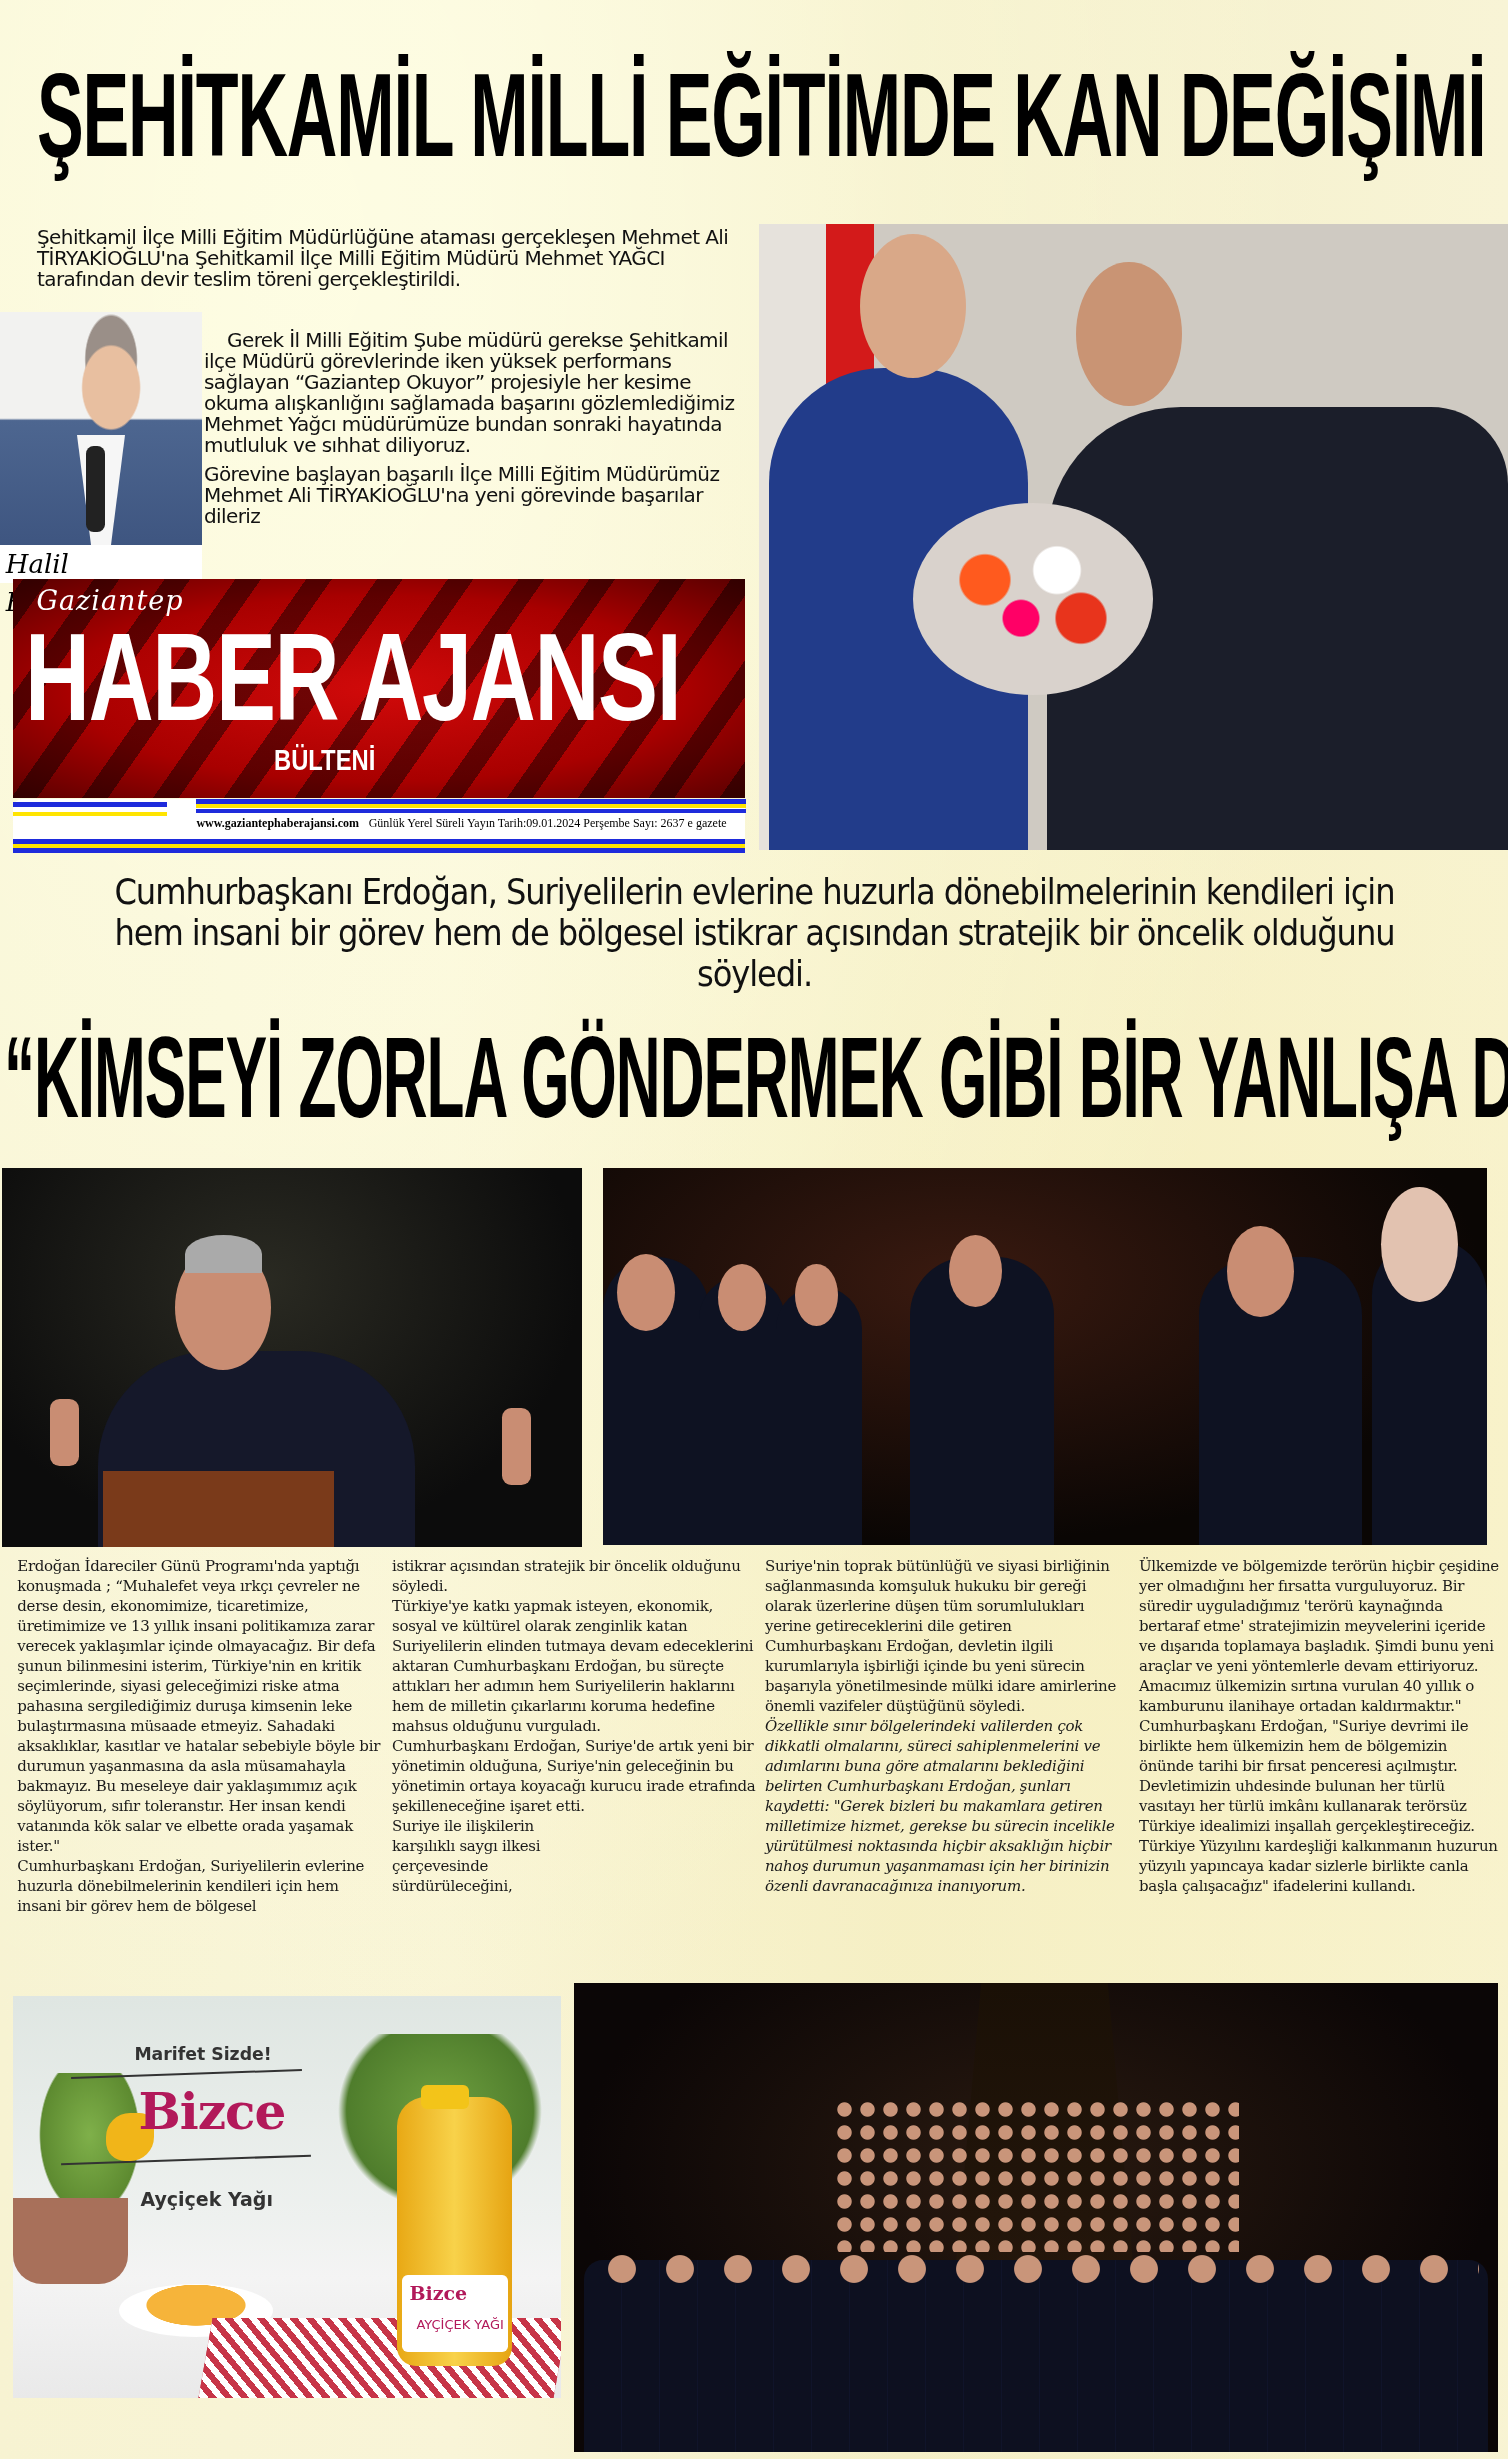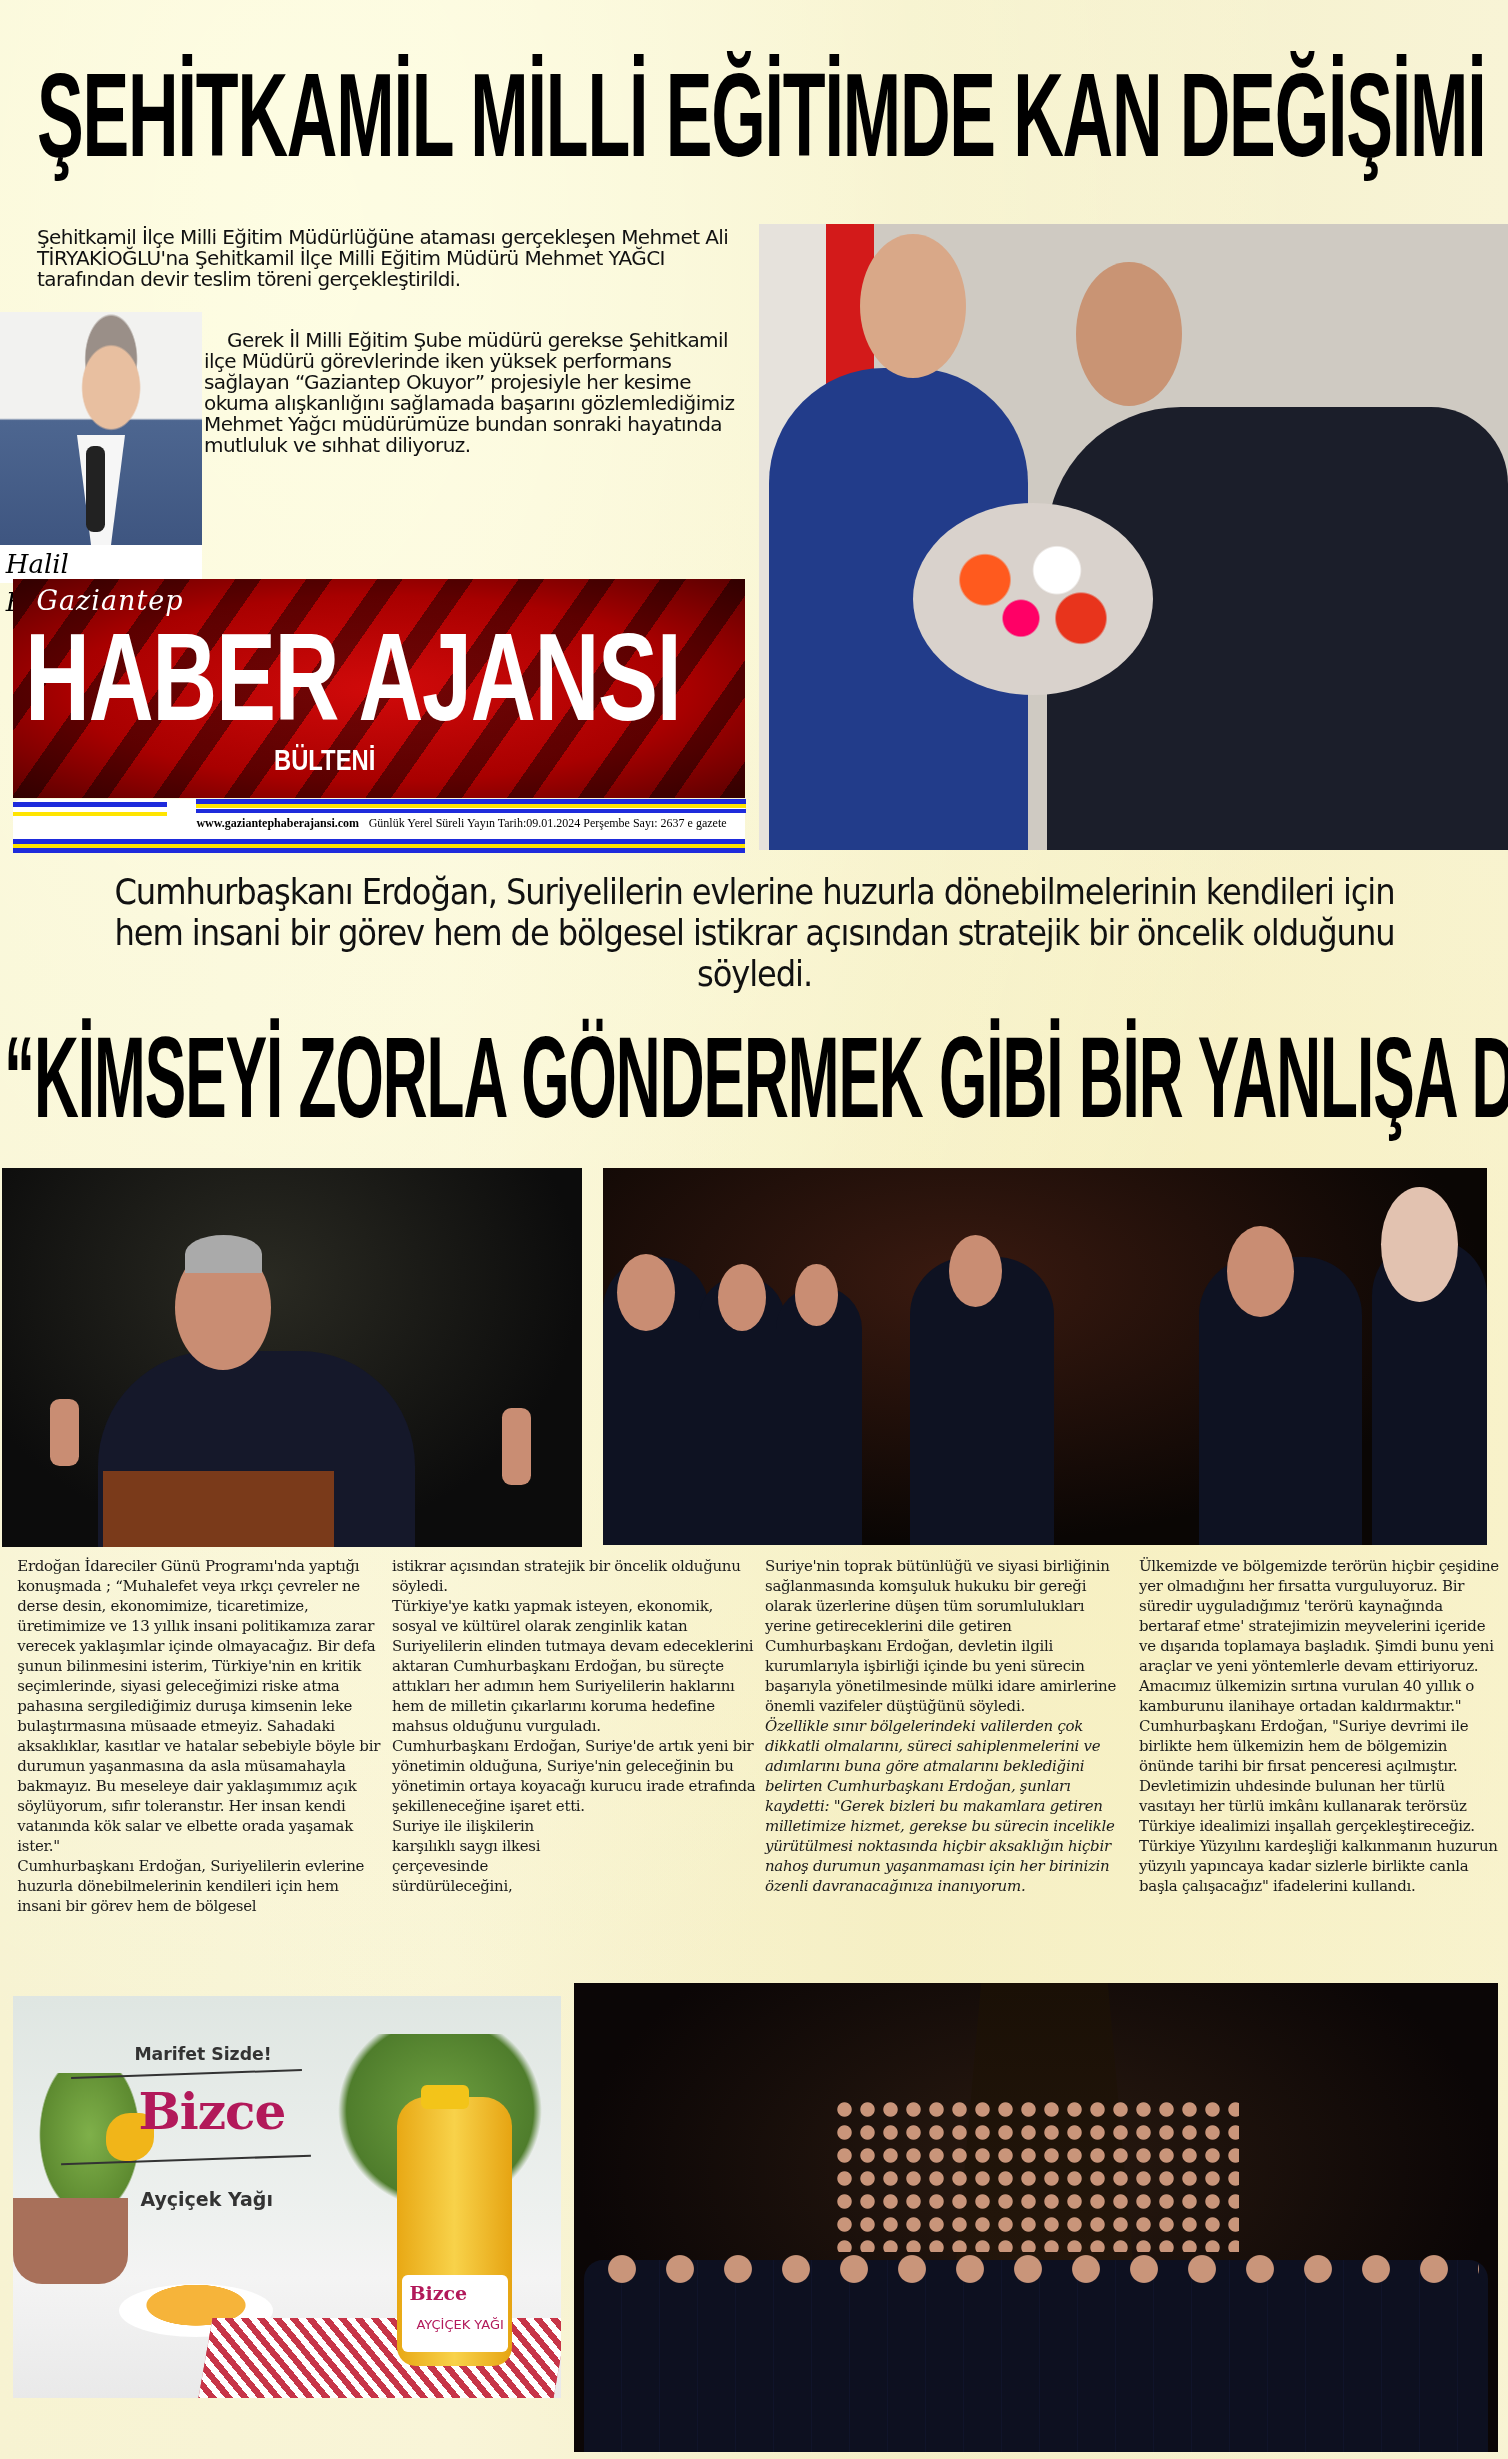--- a/index.html
+++ b/index.html
@@ -127,20 +127,21 @@
 <div class="abs intro">Şehitkamil İlçe Milli Eğitim Müdürlüğüne ataması gerçekleşen  Mehmet Ali TİRYAKİOĞLU'na  Şehitkamil İlçe Milli Eğitim Müdürü Mehmet YAĞCI tarafından devir teslim töreni gerçekleştirildi.</div>
 
 <div class="abs photo" id="author-photo">
   <div class="shirt"></div>
   <div class="mic"></div>
 </div>
 <div class="abs" id="author-name">Halil Eyyupoglu</div>
 
 <div class="abs side-body">
   <p style="white-space:pre-wrap;">    Gerek İl Milli Eğitim Şube müdürü gerekse Şehitkamil ilçe Müdürü görevlerinde iken yüksek performans sağlayan “Gaziantep Okuyor” projesiyle her kesime okuma alışkanlığını sağlamada başarını gözlemlediğimiz Mehmet Yağcı müdürümüze bundan sonraki hayatında mutluluk ve sıhhat diliyoruz.</p>
+  <p>Görevine başlayan başarılı İlçe Milli Eğitim Müdürümüz Mehmet Ali TİRYAKİOĞLU'na  yeni görevinde başarılar dileriz</p>
 </div>
 
 <div class="abs photo" id="main-photo">
   <div class="flag"></div>
   <div class="man1"></div>
   <div class="face1"></div>
   <div class="man2"></div>
   <div class="face2"></div>
   <div class="bouquet"></div>
 </div>

